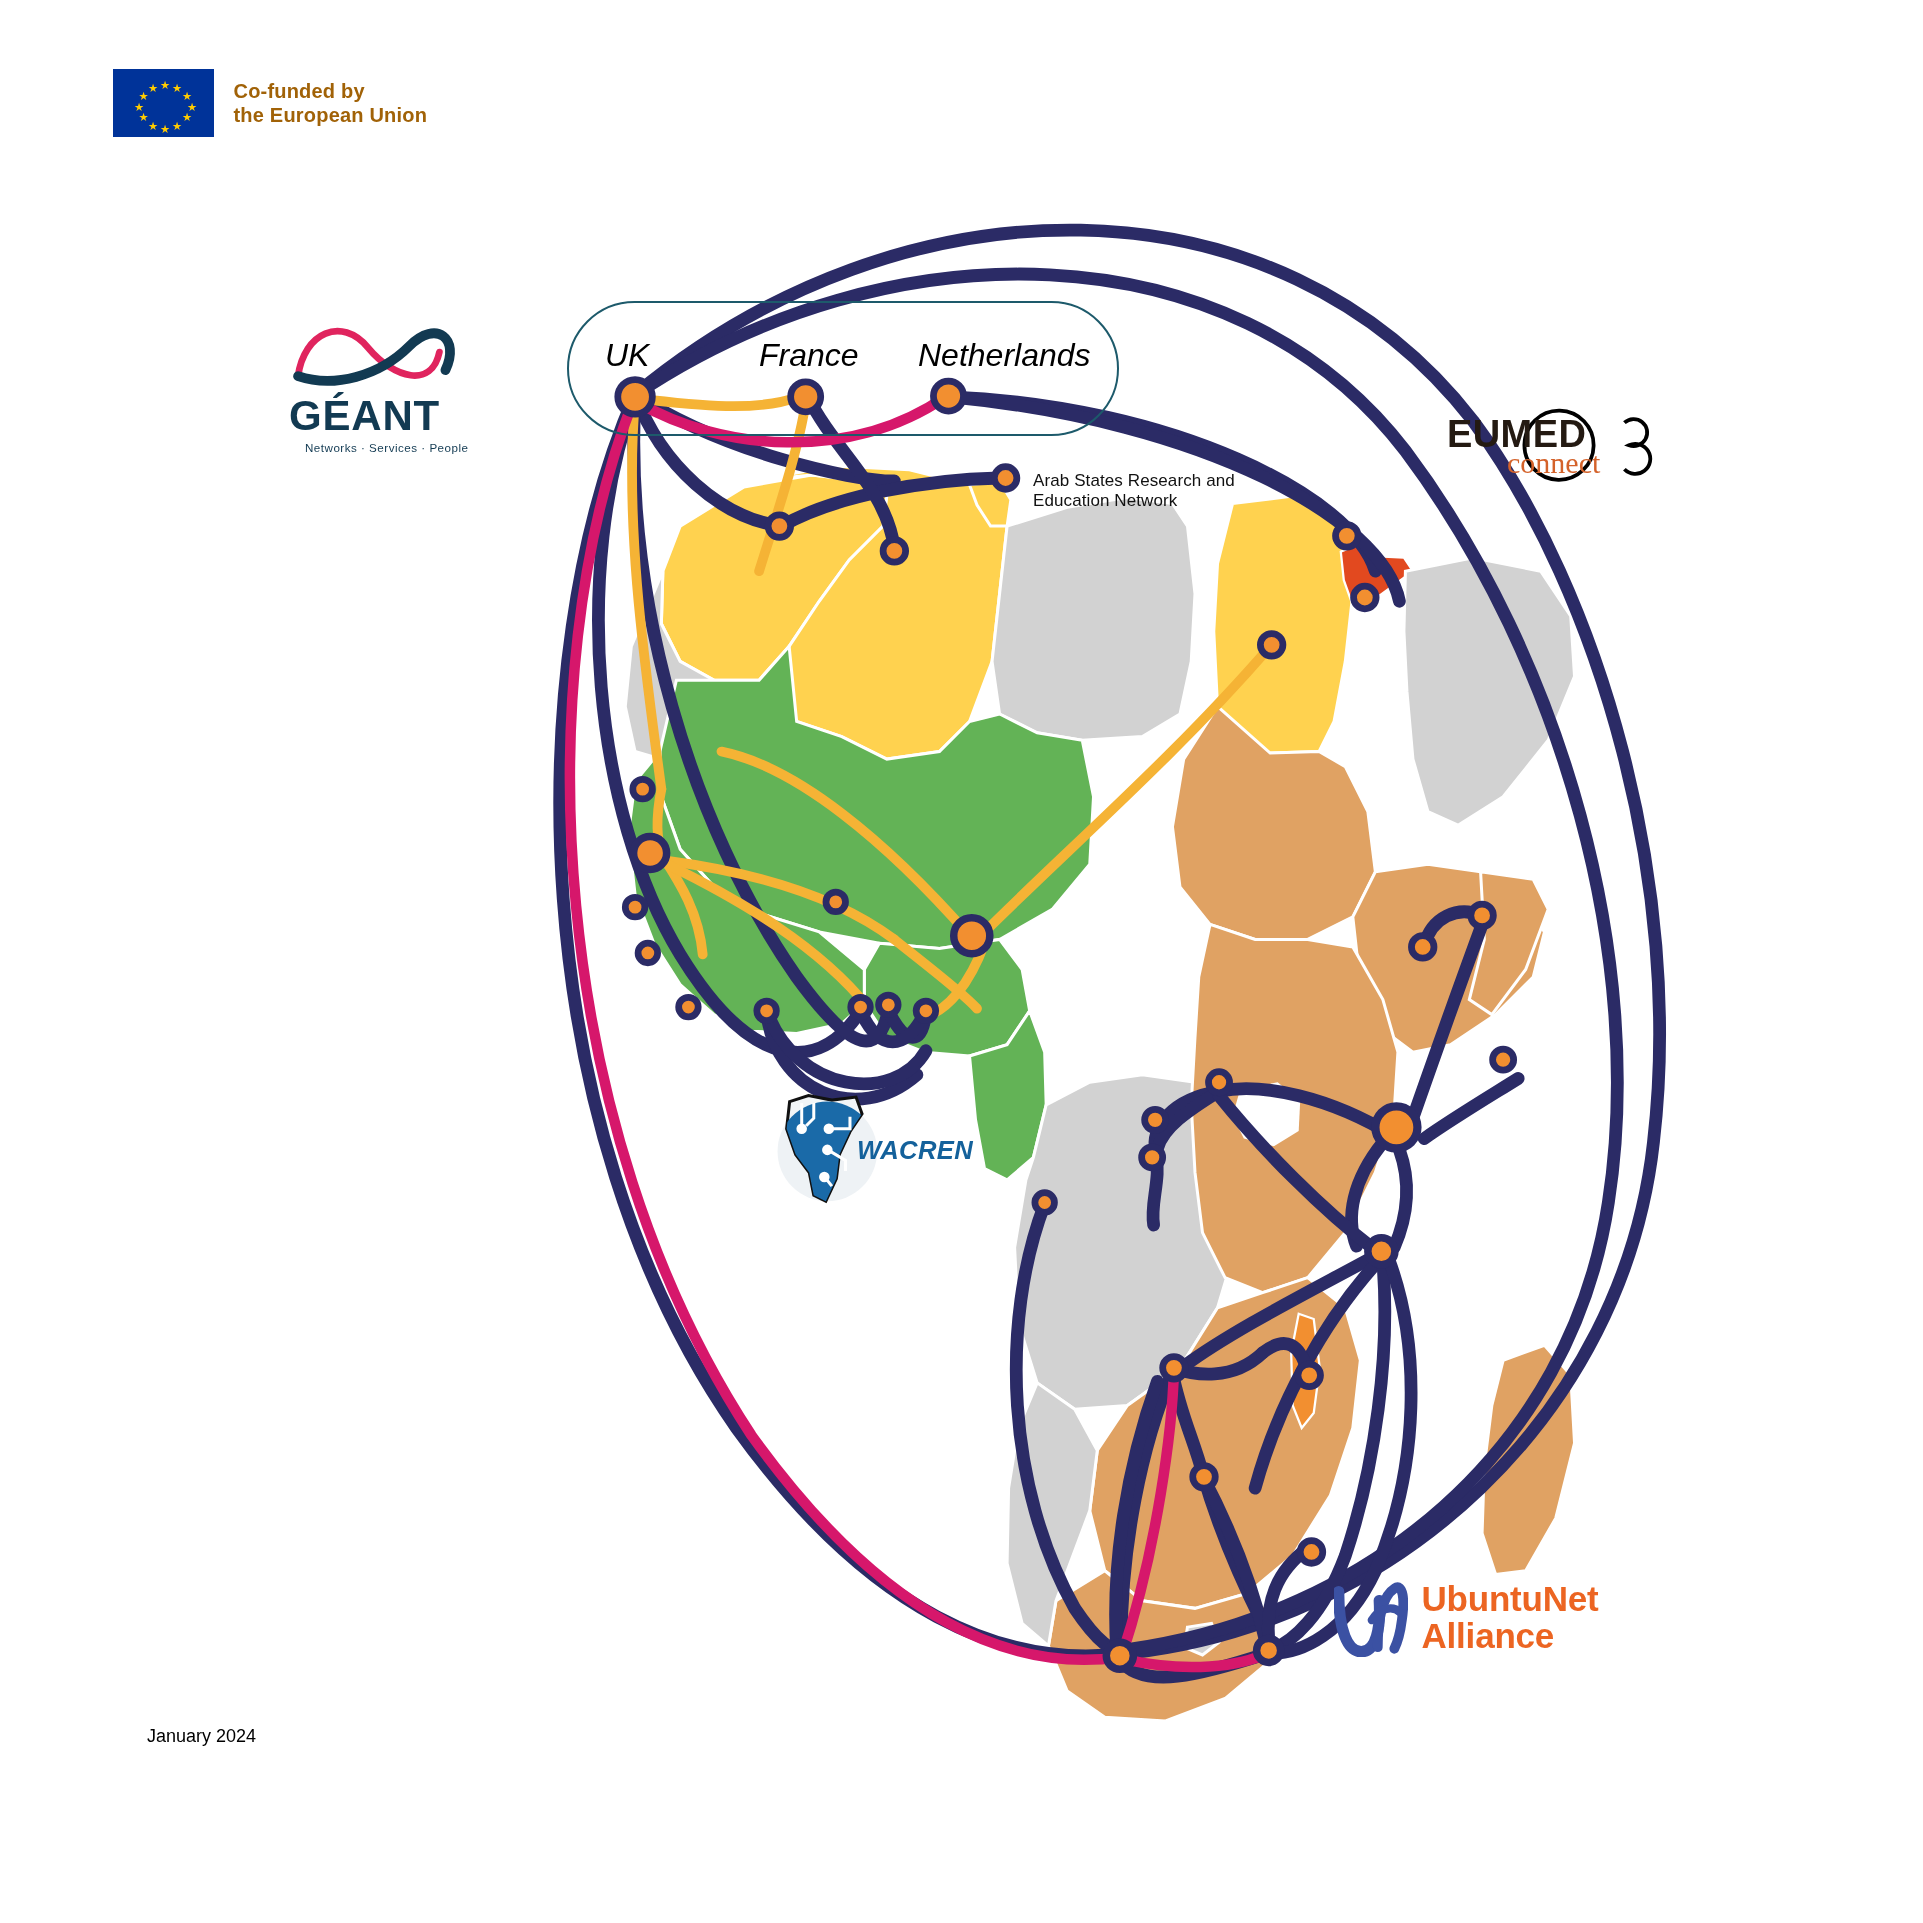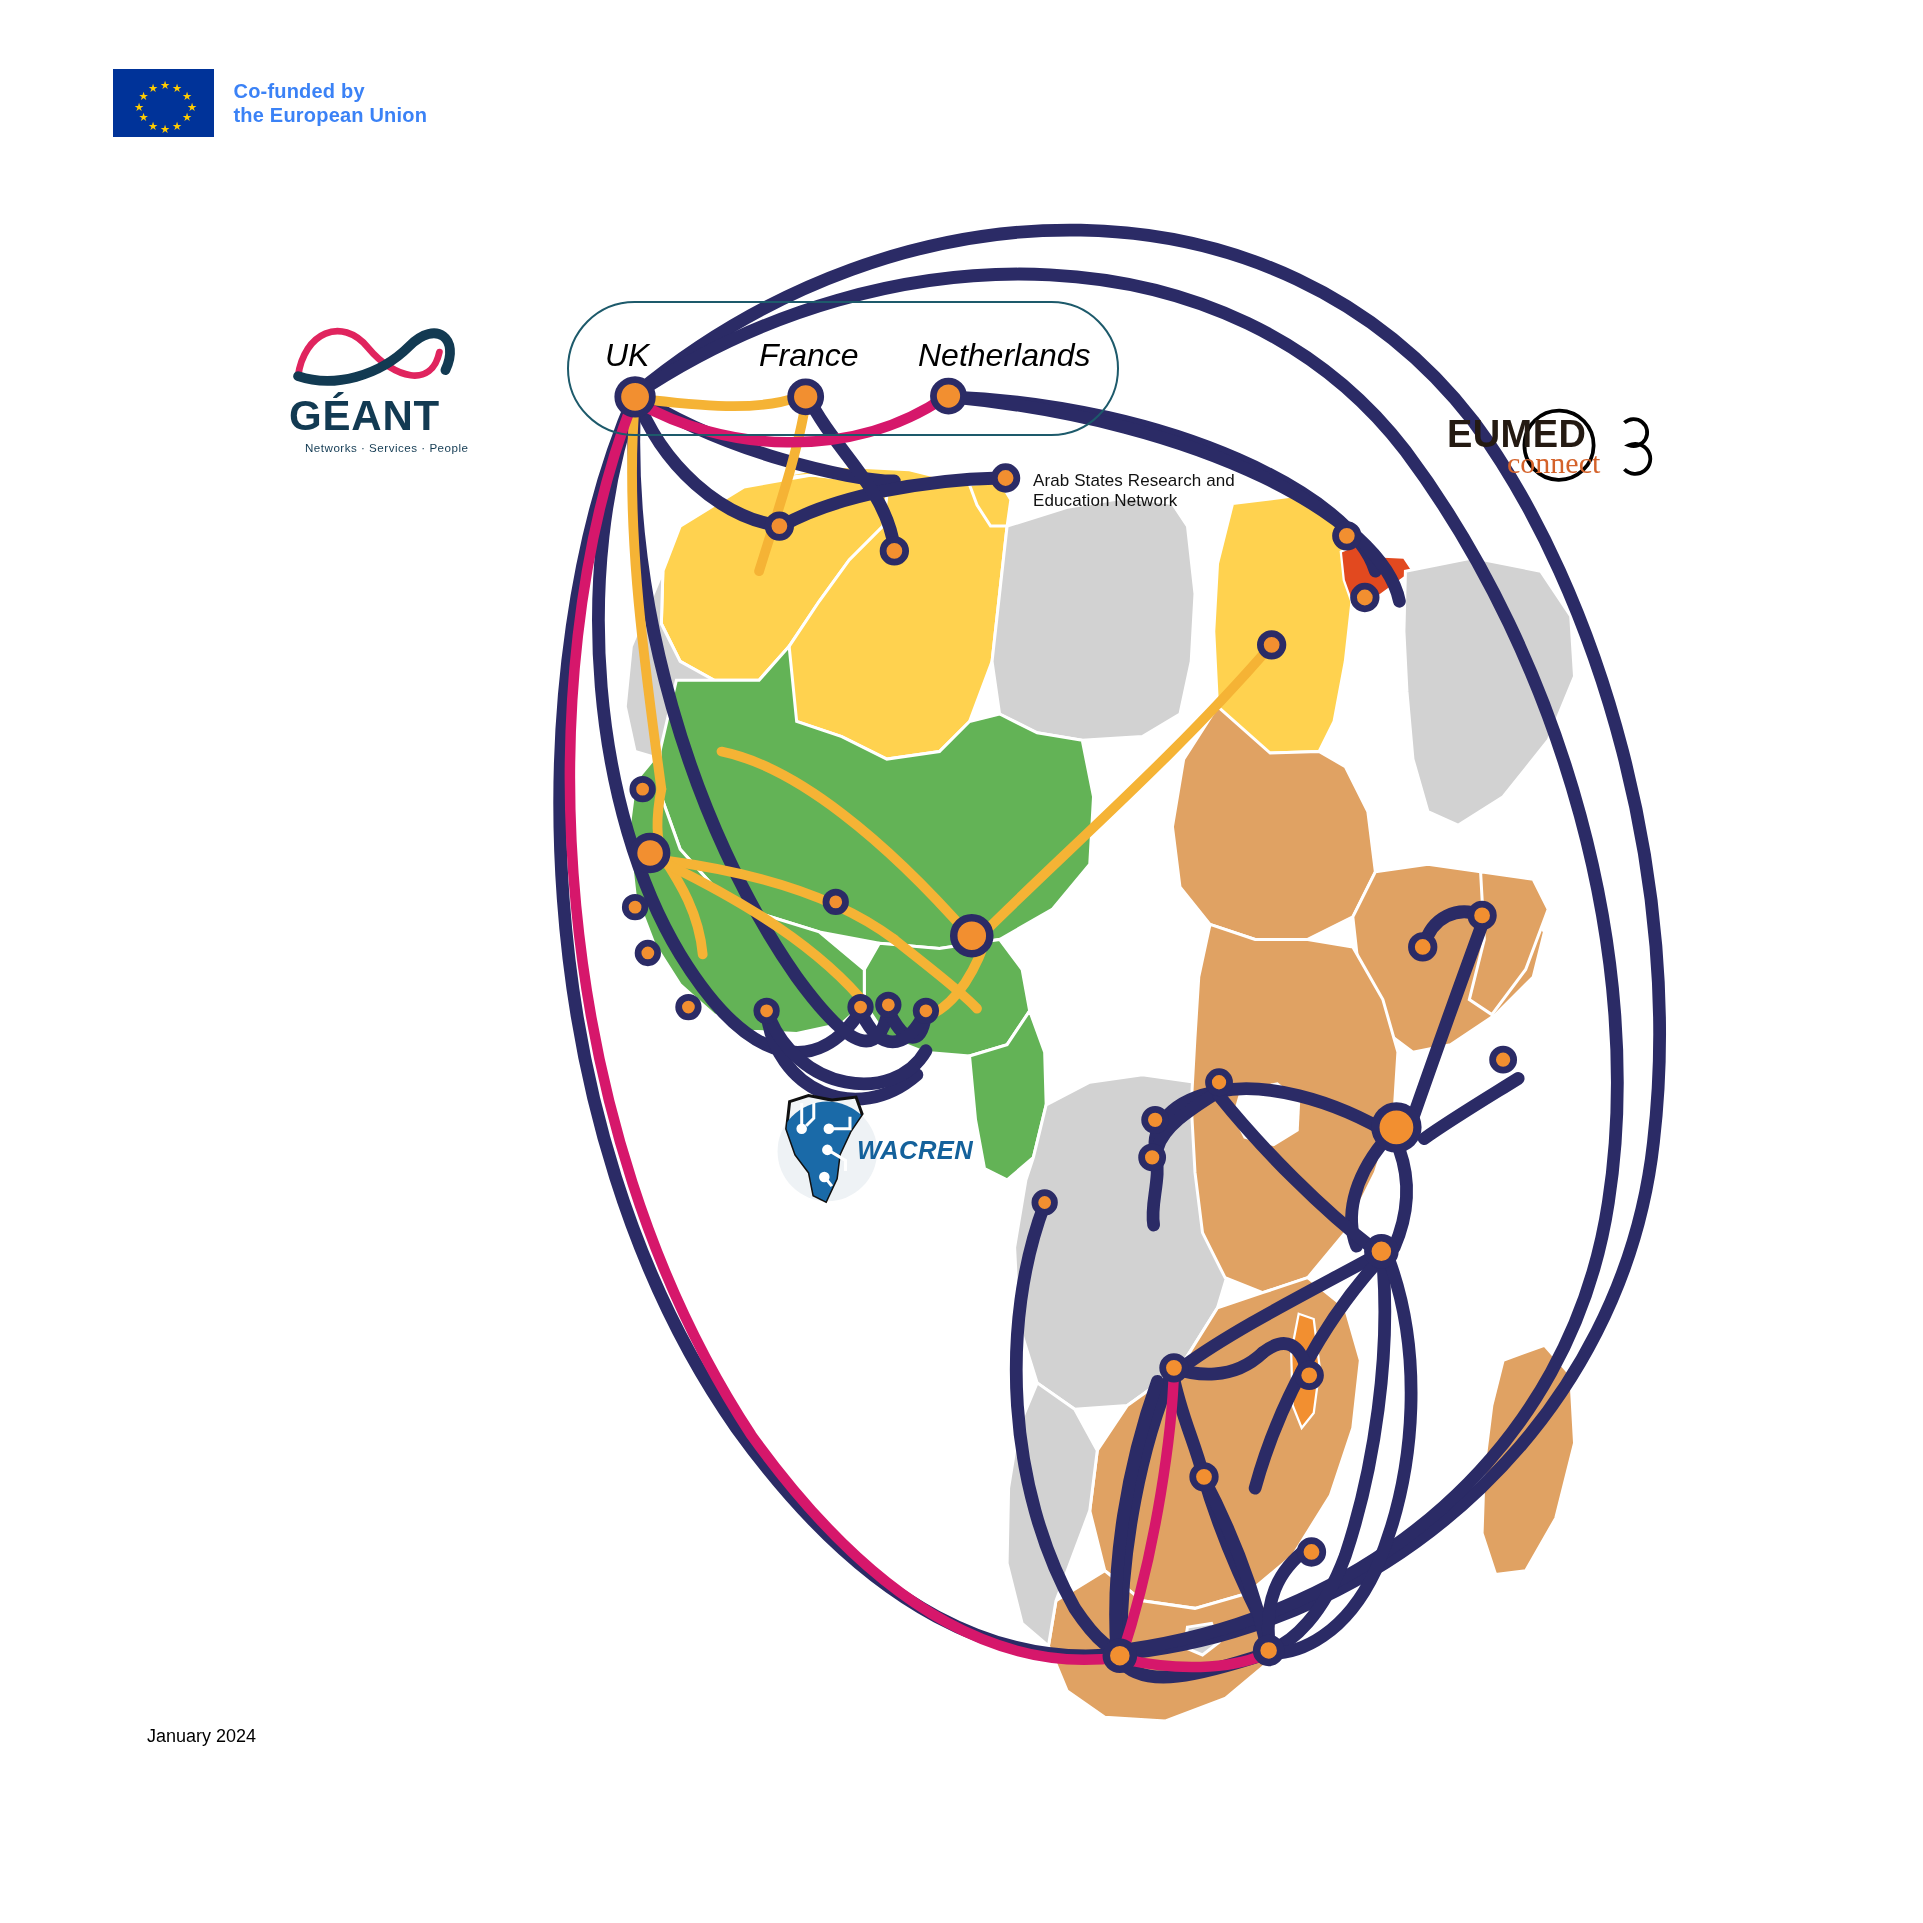--- a/index.html
+++ b/index.html
@@ -4,21 +4,21 @@
 <style>
   html,body{margin:0;padding:0;background:#ffffff;}
   body{width:1924px;height:1924px;font-family:"Liberation Sans",sans-serif;overflow:hidden;position:relative;}
   #stage{position:absolute;left:0;top:0;width:1924px;height:1924px;background:#fff;}
   svg{display:block;}
 
   
   .eu-badge{position:absolute;left:113px;top:69px;display:flex;align-items:center;gap:19.5px;}
   .eu-flag{width:101px;height:68px;background:#003399;position:relative;flex:none;}
   .eu-star{position:absolute;width:9.8px;height:9.8px;color:#FFCC00;font-size:11.3px;line-height:9.8px;text-align:center;}
-  .eu-text{color:#3b82f6;font-weight:bold;font-size:20px;line-height:1.22;letter-spacing:0.2px;}
+  .eu-text{color:#a16207;font-weight:bold;font-size:20px;line-height:1.22;letter-spacing:0.2px;}
 
   
   .logo{position:absolute;}
   #geant-logo{left:289px;top:316px;width:188px;height:124px;}
   .geant-word{font-size:42px;font-weight:bold;color:#123a52;letter-spacing:0.8px;line-height:1;}
   .geant-sub{font-size:11.6px;color:#123a52;letter-spacing:0.5px;margin-top:3.8px;margin-left:16px;}
 
   #asren-logo{left:1033px;top:466px;width:218px;height:83px;}
   .asren-word{font-size:41px;font-weight:500;color:#111;letter-spacing:1.5px;line-height:1;}
   .asren-sub{font-size:17px;color:#111;letter-spacing:0.1px;margin-top:5.3px;}
@@ -316,20 +316,33 @@
     <div style="position:relative;width:218px;height:83px;">
       <svg width="218" height="83" viewBox="0 0 290 110" style="position:absolute;left:0;top:0">
         <path d="M150,6 A46,46 0 1,1 148,98 A46,46 0 1,1 150,6" fill="none" stroke="#000" stroke-width="5"></path>
         <path d="M236,22 a18,18 0 1,1 6,30 a20,20 0 1,1 -6,32" fill="none" stroke="#000" stroke-width="5"></path>
       </svg>
       <div class="eumed-word" style="position:absolute;left:0;top:9px;">EUMED</div>
       <div class="eumed-connect" style="position:absolute;left:60px;top:42px;">connect</div>
     </div>
   </div>
 
+  <div class="logo" id="ubuntu-logo">
+    <div style="display:flex;align-items:center;gap:13.5px;">
+      <svg width="74" height="79" viewBox="0 0 98 105">
+        <path d="M6,18 C6,70 18,98 36,98 C56,98 62,66 60,30" fill="none" stroke="#3b51a3" stroke-width="15" stroke-linecap="round"></path>
+        <path d="M58,92 C58,56 64,24 80,14 C92,6 94,30 90,56 C88,72 84,86 80,94" fill="none" stroke="#3b51a3" stroke-width="13" stroke-linecap="round"></path>
+        <path d="M50,56 C60,40 78,36 88,46" fill="none" stroke="#3b51a3" stroke-width="11" stroke-linecap="round"></path>
+      </svg>
+      <div>
+        <div class="ubuntu-word">UbuntuNet</div>
+        <div class="ubuntu-word">Alliance</div>
+      </div>
+    </div>
+  </div>
 
   <div class="countrybox"></div>
   <div class="country-label" style="left:605px;top:337px;">UK</div>
   <div class="country-label" style="left:759px;top:337px;">France</div>
   <div class="country-label" style="left:918px;top:337px;">Netherlands</div>
 
   <div class="legend-date">January 2024</div>
 
 </div>
 

